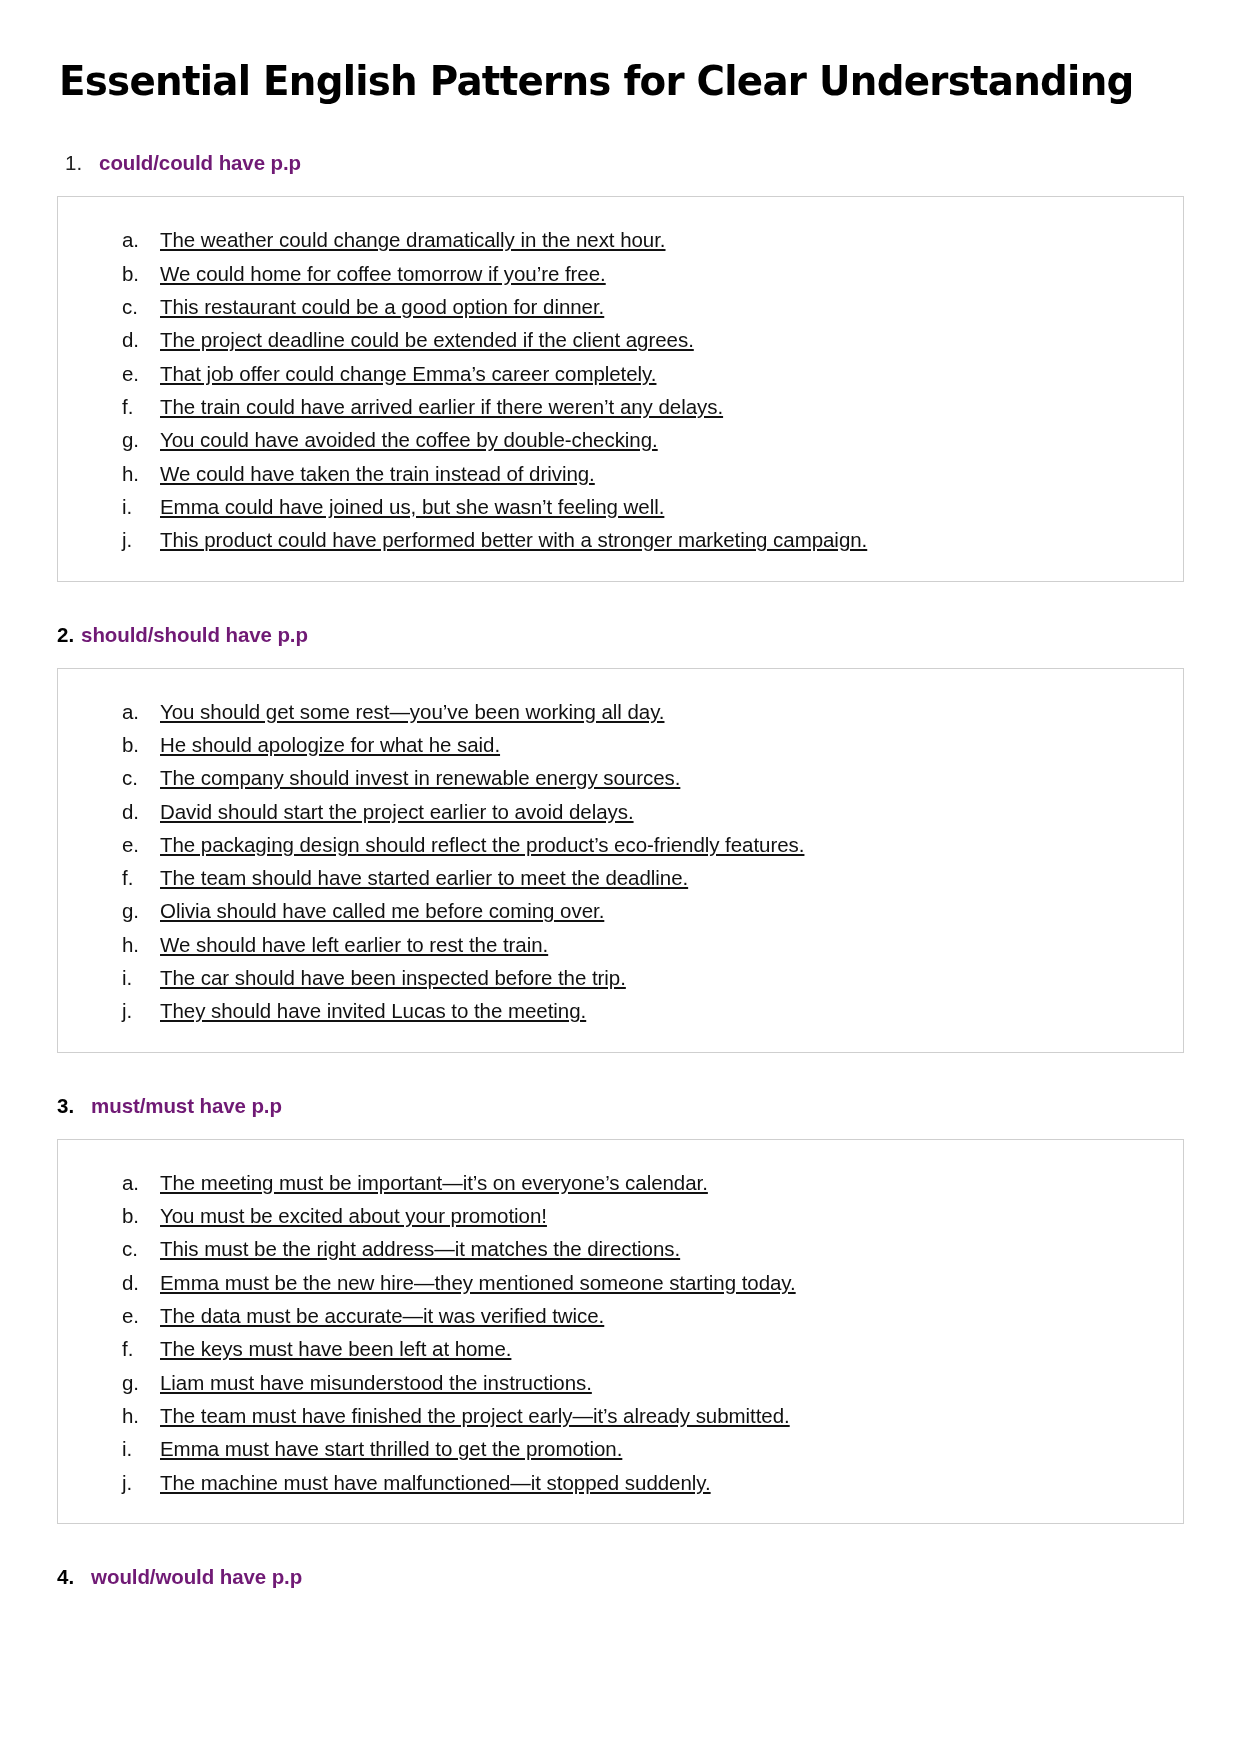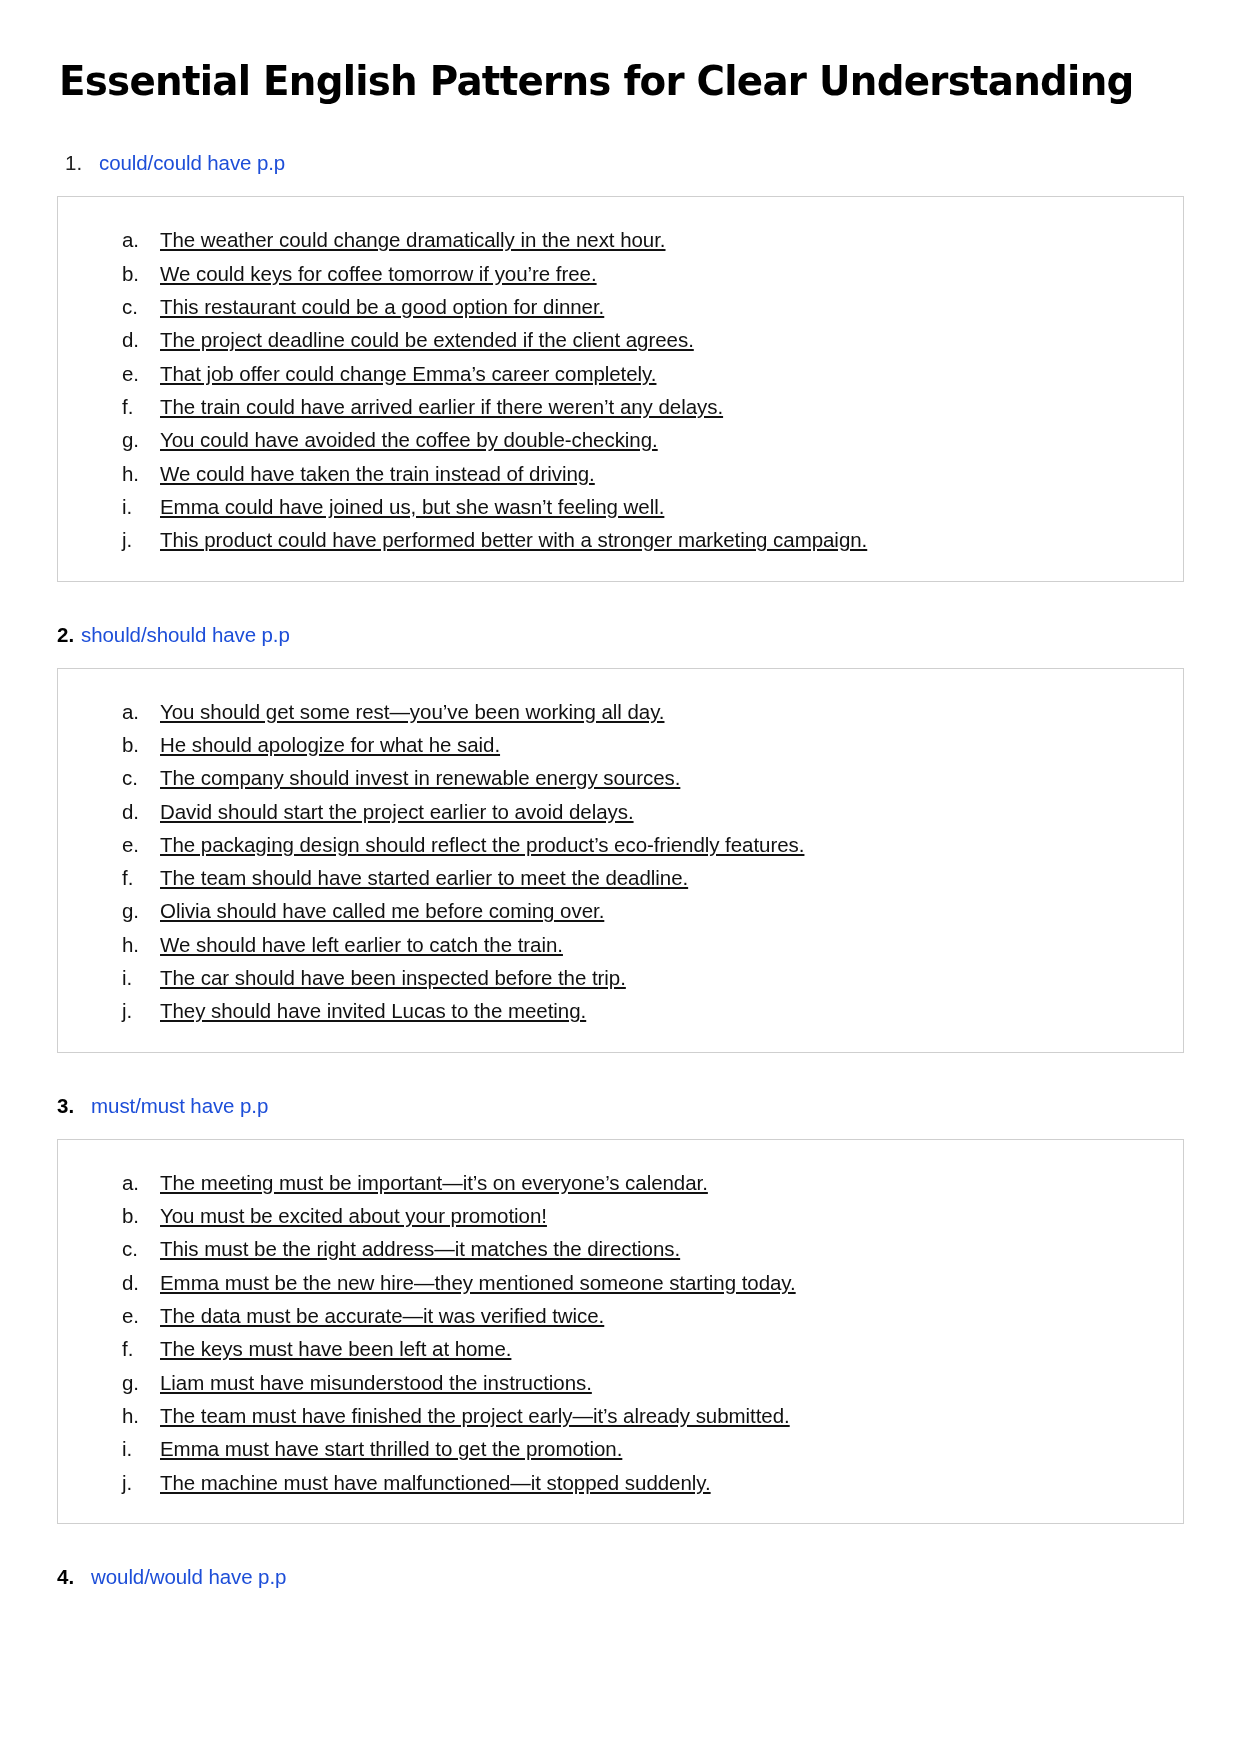--- a/index.html
+++ b/index.html
@@ -59,22 +59,22 @@
     color: #222222;
     flex: 0 0 auto;
   }
   .sec-num.bold {
     font-weight: 700;
     color: #000000;
   }
   .sec-gap-wide { width: 17px; display: inline-block; flex: 0 0 auto; }
   .sec-gap-narrow { width: 7px; display: inline-block; flex: 0 0 auto; }
   .sec-label {
-    font-weight: 400;
-    color: #1d4ed8;
+    font-weight: 700;
+    color: #701a75;
     letter-spacing: -0.1px;
   }
 
   
   .example-box {
     border: 1.5px solid #cfcfcf;
     background: #ffffff;
     margin-top: 21px;
     padding: 26px 22px 24px 22px;
     box-sizing: border-box;
@@ -121,21 +121,21 @@
       <span class="sec-label">could/could have p.p</span>
     </div>
     <div class="example-box">
       <ul class="example-list">
         <li class="example-item">
             <span class="item-letter">a.</span>
             <span class="item-text">The weather could change dramatically in the next hour.</span>
           </li>
         <li class="example-item">
             <span class="item-letter">b.</span>
-            <span class="item-text">We could keys for coffee tomorrow if you’re free.</span>
+            <span class="item-text">We could home for coffee tomorrow if you’re free.</span>
           </li>
         <li class="example-item">
             <span class="item-letter">c.</span>
             <span class="item-text">This restaurant could be a good option for dinner.</span>
           </li>
         <li class="example-item">
             <span class="item-letter">d.</span>
             <span class="item-text">The project deadline could be extended if the client agrees.</span>
           </li>
         <li class="example-item">
@@ -195,21 +195,21 @@
         <li class="example-item">
             <span class="item-letter">f.</span>
             <span class="item-text">The team should have started earlier to meet the deadline.</span>
           </li>
         <li class="example-item">
             <span class="item-letter">g.</span>
             <span class="item-text">Olivia should have called me before coming over.</span>
           </li>
         <li class="example-item">
             <span class="item-letter">h.</span>
-            <span class="item-text">We should have left earlier to catch the train.</span>
+            <span class="item-text">We should have left earlier to rest the train.</span>
           </li>
         <li class="example-item">
             <span class="item-letter">i.</span>
             <span class="item-text">The car should have been inspected before the trip.</span>
           </li>
         <li class="example-item">
             <span class="item-letter">j.</span>
             <span class="item-text">They should have invited Lucas to the meeting.</span>
           </li>
       </ul>

